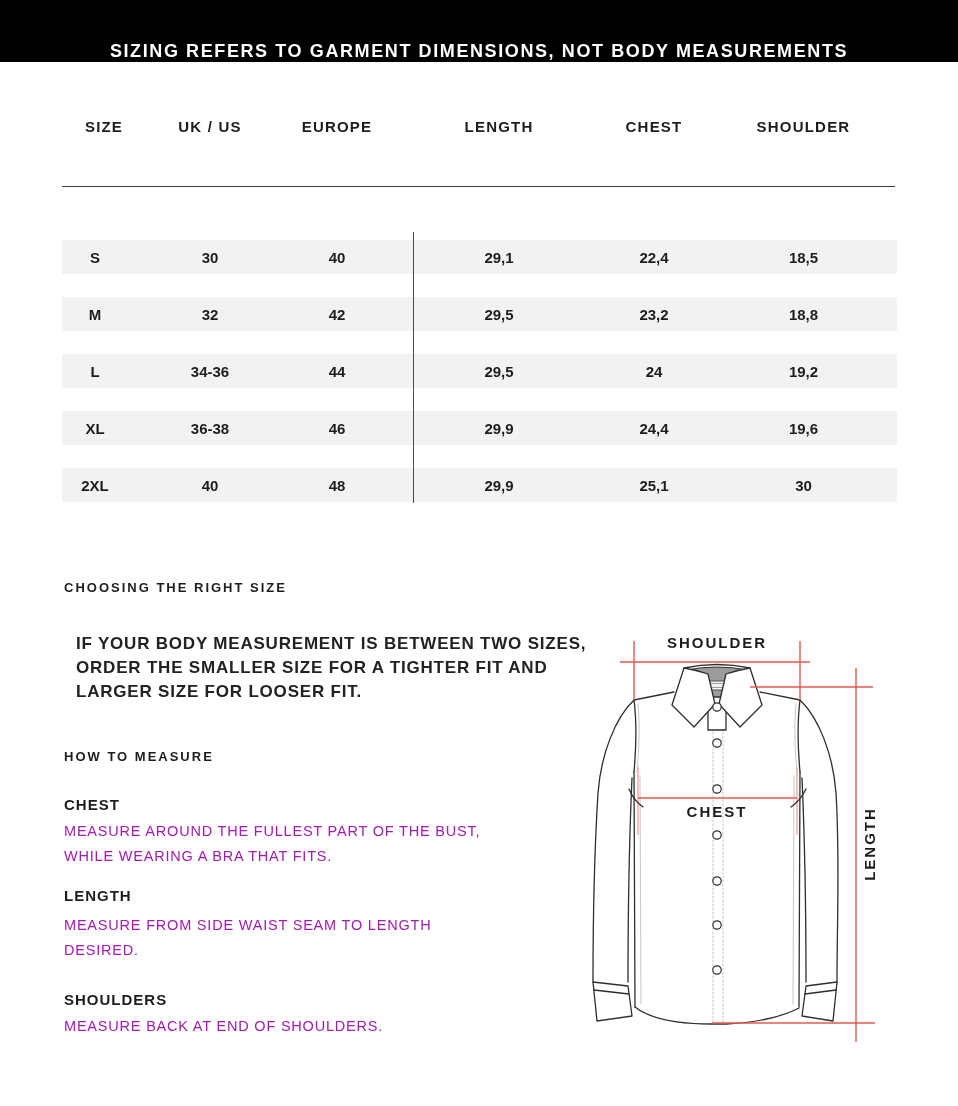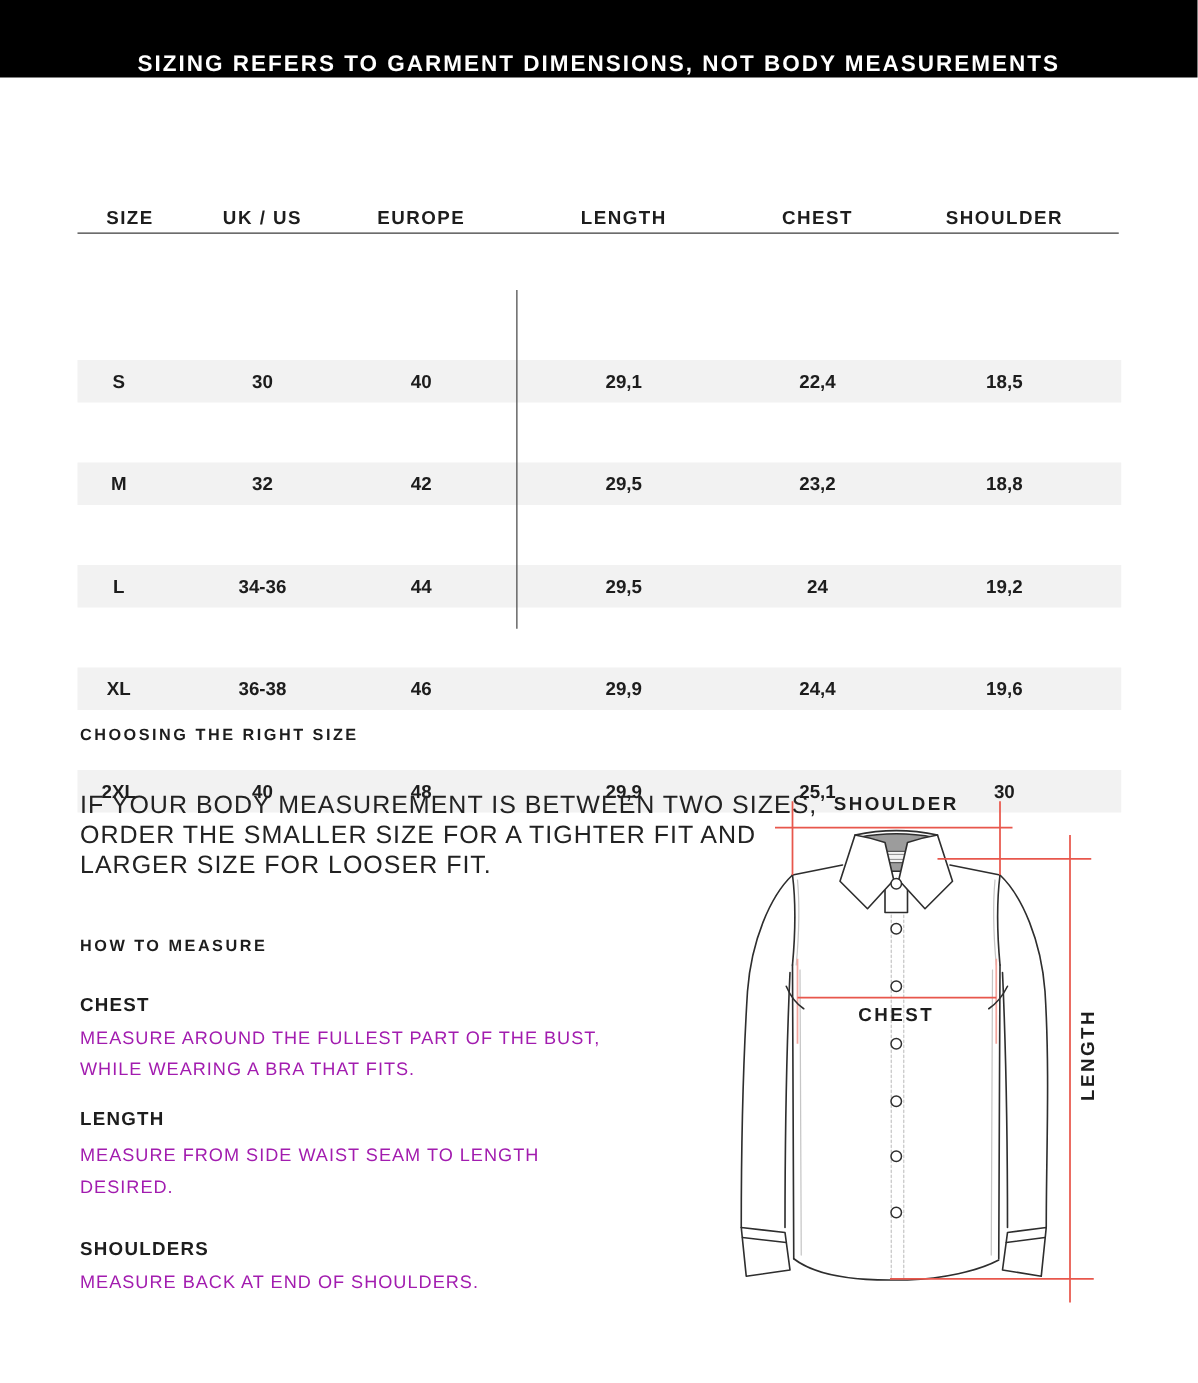--- a/index.html
+++ b/index.html
@@ -14,21 +14,20 @@
     background:#000;display:flex;align-items:flex-end;justify-content:center;
   }
   .banner span{
     color:#fff;font-size:18px;font-weight:bold;letter-spacing:1.6px;white-space:nowrap;
   }
   
   .tbl-grid{
     display:grid;
     grid-template-columns:84px 128px 126px 198px 112px 187px;
     align-items:center;
-    margin-top:48px;
   }
   .tbl-head{
     position:absolute;left:62px;top:114px;width:835px;height:24px;
     font-size:15px;font-weight:bold;letter-spacing:1.2px;
   }
   .tbl-head .cell{text-align:center;}
   .head-rule{
     position:absolute;left:62px;top:186px;width:833px;height:1px;background:#3d3d3d;
   }
   .tbl-rows{position:absolute;left:62px;top:240px;width:835px;}
@@ -40,23 +39,23 @@
   .tbl-row .cell-size{padding-right:18px;}
   .col-divider{
     position:absolute;left:413px;top:232px;width:1px;height:271px;background:#4a4a4a;
   }
   
   .sec-heading{
     position:absolute;left:64px;
     font-size:13px;font-weight:bold;letter-spacing:2px;white-space:nowrap;
   }
   .sec-body{
-    position:absolute;left:64px;
-    font-size:20px;letter-spacing:0.8px;line-height:24px;
-    white-space:pre-line;color:#222;
+    position:absolute;left:76px;
+    font-size:17px;letter-spacing:0.8px;line-height:24px;
+    white-space:pre-line;color:#222;font-weight:bold;
   }
   .measure-label{
     position:absolute;left:64px;
     font-size:15px;font-weight:bold;letter-spacing:1px;white-space:nowrap;
   }
   .measure-text{
     position:absolute;left:64px;
     font-size:14.5px;letter-spacing:0.8px;line-height:25px;
     white-space:pre-line;color:#a21caf;
   }

